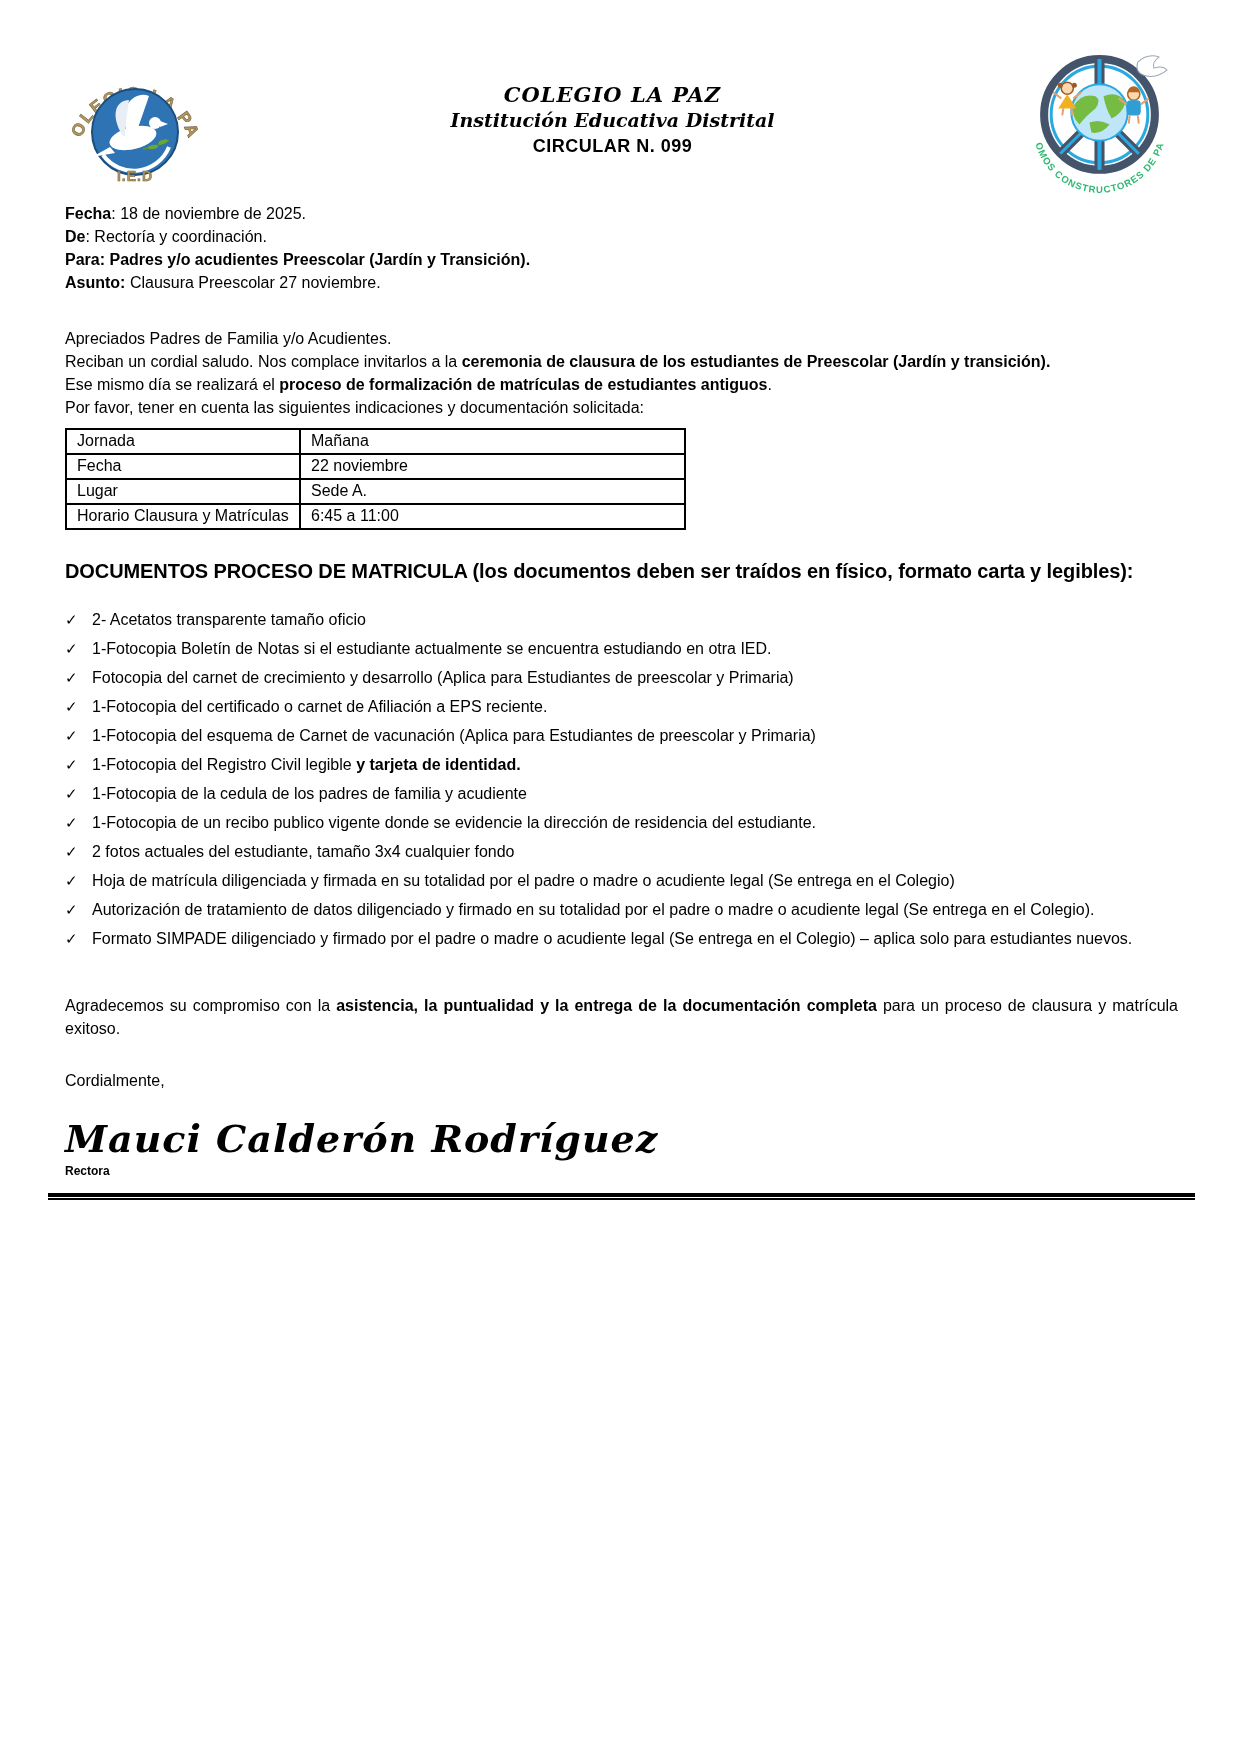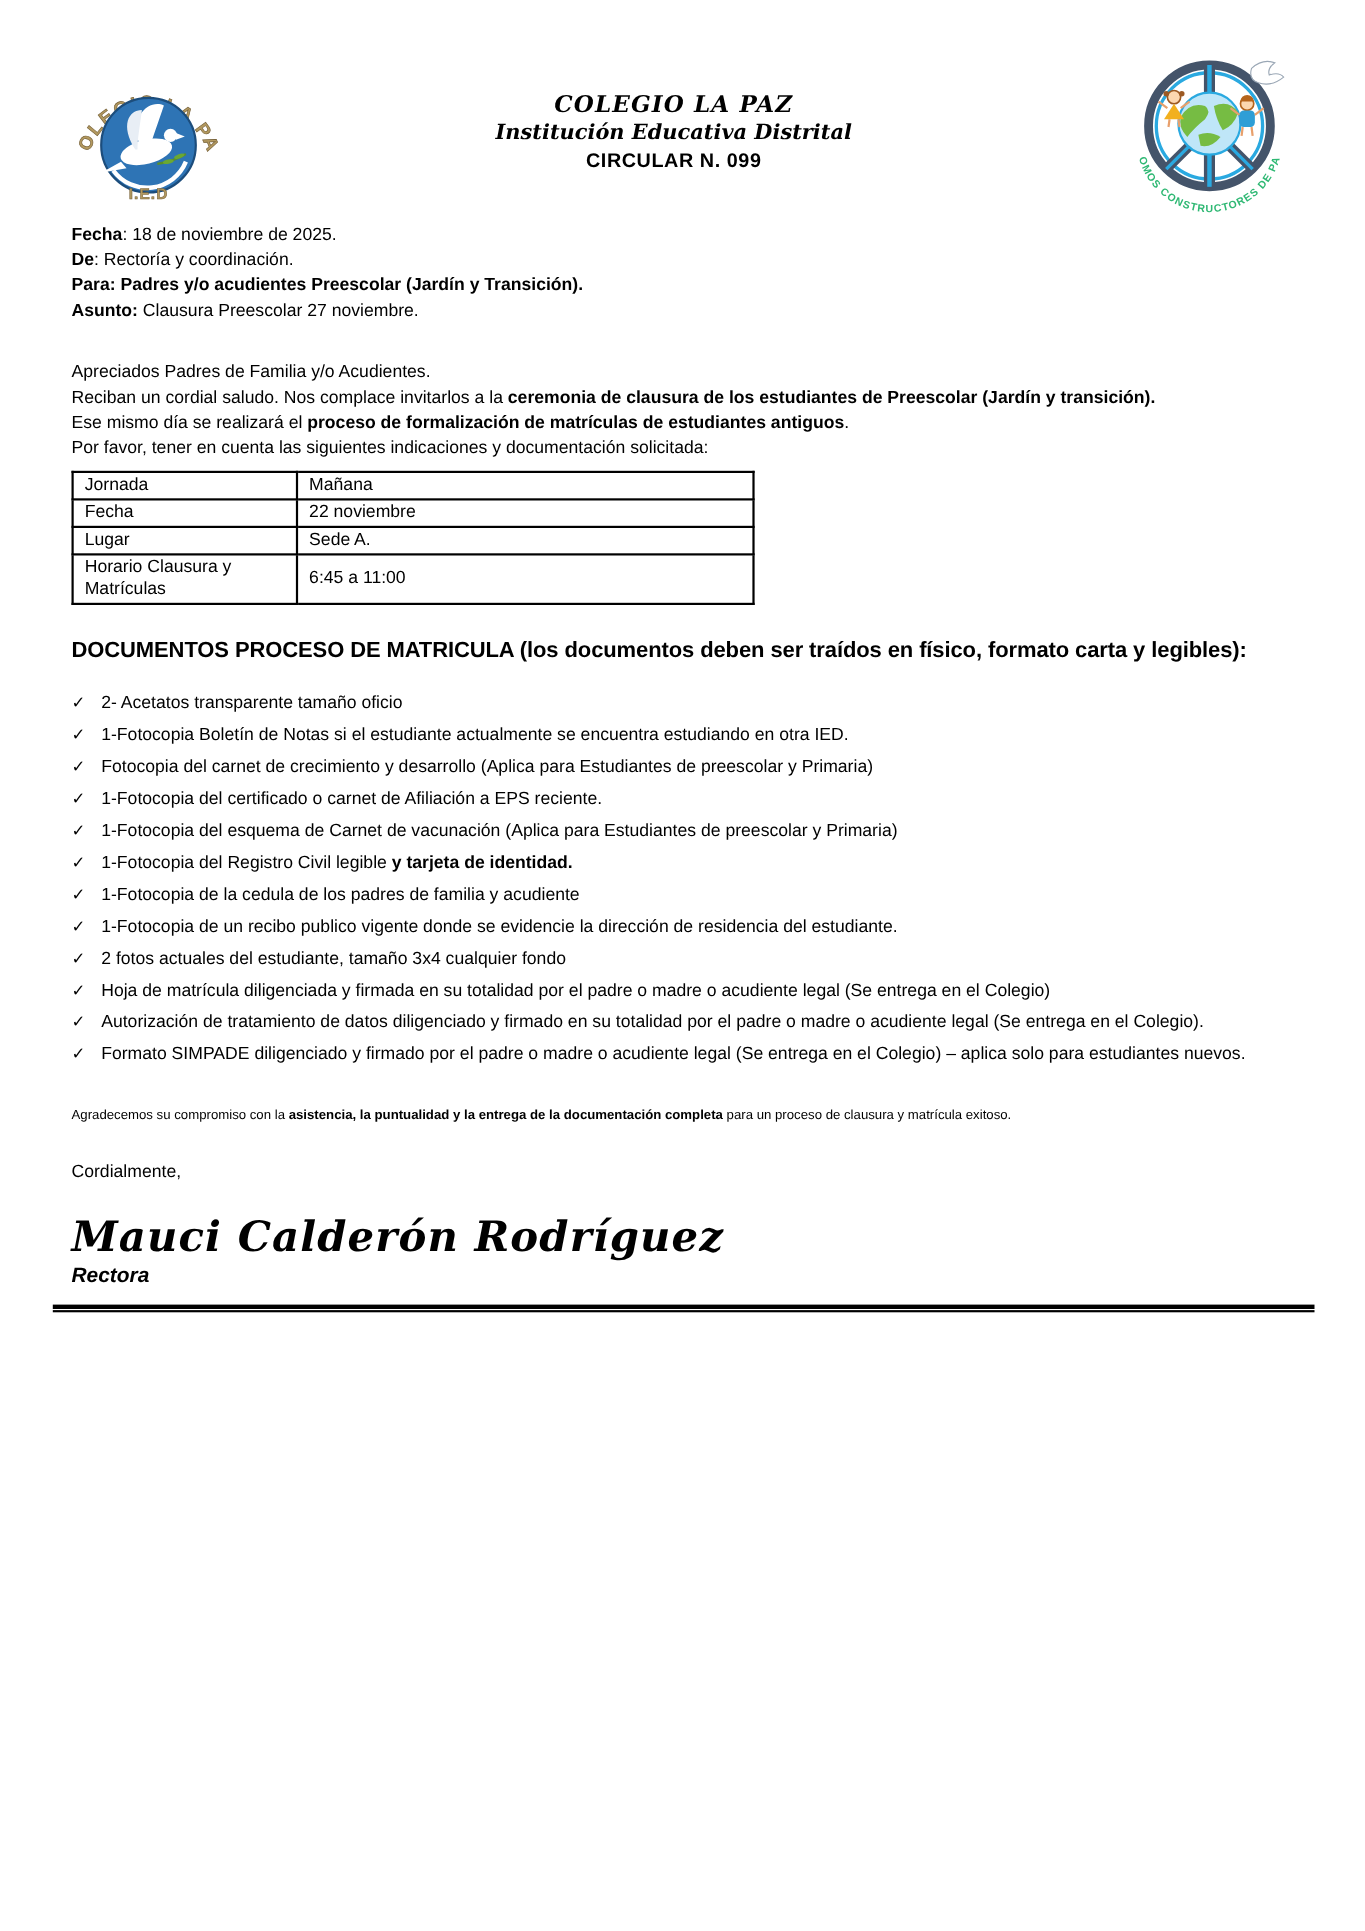--- a/index.html
+++ b/index.html
@@ -33,39 +33,39 @@
   
   .body-block { margin-top:33px; font-size:16px; line-height:23px; }
   .para { margin:0; }
   .justify { text-align:justify; }
 
   
   table.schedule { border-collapse:collapse; margin-top:9px; width:621px; }
   table.schedule td {
     border:2px solid #000; font-size:16px; line-height:20px; padding:1px 10px 2px 10px;
   }
-  table.schedule td.col-label { width:204px;border-radius:10px; }
+  table.schedule td.col-label { width:234px;border-radius:10px; }
 
   
   .docs-heading { margin-top:30px; font-size:20px; font-weight:bold; letter-spacing:-0.1px; }
   ul.checklist { margin-top:26px; list-style:none; }
   li.check-item { display:flex; font-size:16px; line-height:22px; margin-bottom:7px; }
   li.check-item .check { width:27px; flex:none; font-size:15px; }
   li.check-item .check-text { flex:1; }
   li.check-item .check-text b { font-weight:bold; }
 
   
-  .closing { margin-top:32px; font-size:12px; line-height:23px; }
+  .closing { margin-top:44px; font-size:16px; line-height:23px; }
   .closing b { font-weight:bold; }
   .salutation { margin-top:32px; font-size:16px; }
   .signature {
     margin-top:26px; font-family:"DejaVu Serif", cursive; font-style:italic;
     font-weight:bold; font-size:38px; letter-spacing:1px;
   }
-  .signer-title { font-size:19px; font-weight:bold; margin-top:3px;font-style:italic; }
+  .signer-title { font-size:12px; font-weight:bold; margin-top:3px; }
 
   
   .bottom-rule { margin:15px 0 0 48px; width:1147px; height:7px;
     border-top:4px solid #000; border-bottom:2px solid #000; }
 </style>
 </head>
 <body>
 
 <div class="page">
   <div class="content">

